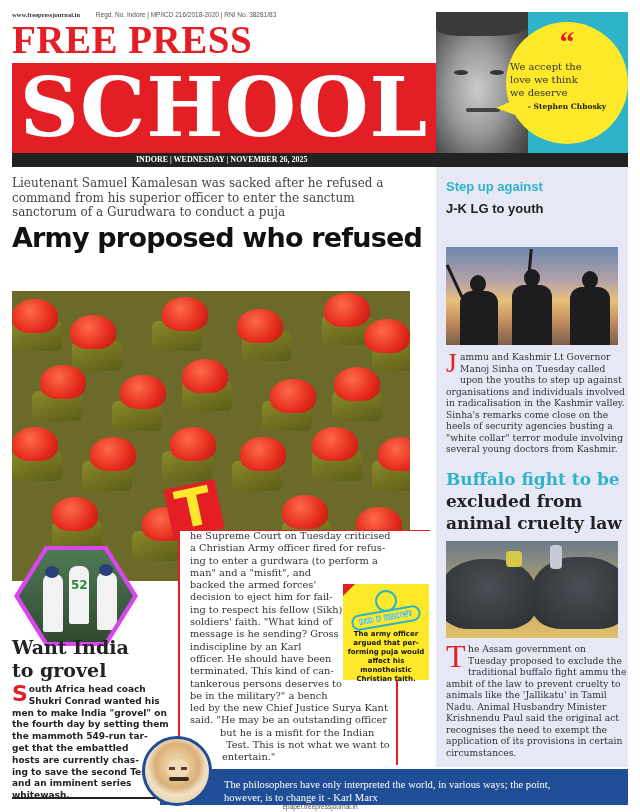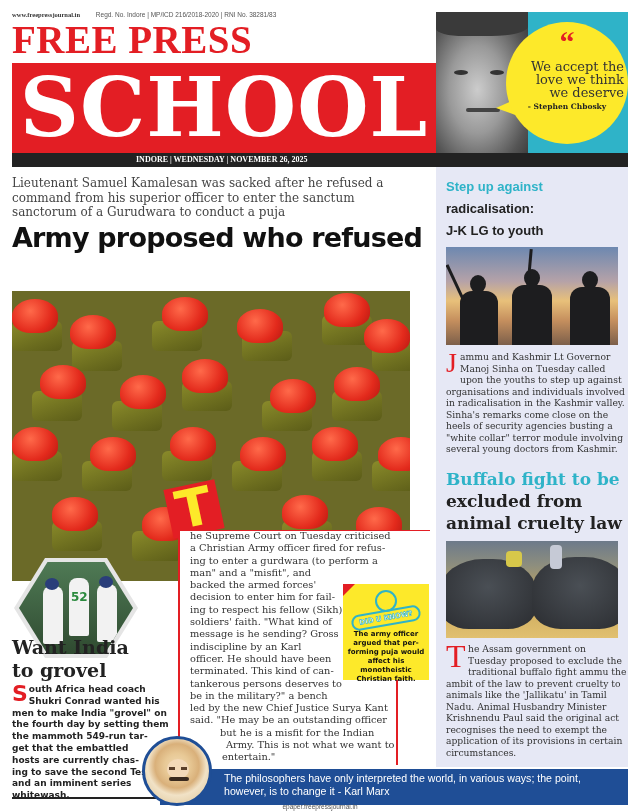--- a/index.html
+++ b/index.html
@@ -11,39 +11,39 @@
 .fp{left:12px;top:22px;font-family:"Liberation Serif",serif;font-weight:bold;color:#e31e24;font-size:39px;letter-spacing:0.5px;line-height:36px;white-space:nowrap}
 .school-box{left:12px;top:63px;width:424px;height:90px;background:#e31e24;overflow:hidden}
 .school{left:0;top:-6px;width:424px;text-align:center;font-family:"DejaVu Serif",serif;font-weight:bold;color:#fff;font-size:82px;letter-spacing:1px;line-height:100px;transform:scaleY(1.0)}
 .dateline{left:12px;top:153px;width:616px;height:14px;background:#222;color:#fff;font-family:Liberation Serif, serif;font-weight:bold;font-size:8px;line-height:14px;padding-left:124px}
 .quote-box{left:436px;top:12px;width:192px;height:141px;background:#2fb3c8;overflow:hidden}
 .face{left:0;top:0;width:92px;height:141px;background:radial-gradient(ellipse at 45% 55%,#ccc 0%,#999 40%,#555 75%,#333 100%)}
 .face .eye{position:absolute;width:14px;height:5px;background:#333;border-radius:50%}
 .bubble{left:70px;top:10px;width:122px;height:122px;border-radius:50%;background:#fde92a}
 .bubble-tail{left:60px;top:86px;width:0;height:0;border-top:10px solid transparent;border-bottom:8px solid transparent;border-right:22px solid #fde92a}
 .qmark{left:0;top:6px;width:122px;text-align:center;color:#e31e24;font-size:30px;font-weight:bold;line-height:28px;font-family:"Liberation Serif",serif}
-.qtext{left:4px;top:38px;width:114px;text-align:right;font-family:"DejaVu Serif",serif;font-size:13px;line-height:13px;color:#333}
+.qtext{left:4px;top:38px;width:114px;text-align:left;font-family:"DejaVu Serif",serif;font-size:10px;line-height:13px;color:#333}
 .qauthor{left:4px;top:80px;width:114px;text-align:center;font-family:"DejaVu Serif",serif;font-weight:bold;font-size:7.5px;color:#222}
 .deck{left:12px;top:176px;width:410px;font-family:"DejaVu Serif",serif;font-size:12px;line-height:14.5px;color:#444}
 .headline{left:12px;top:221px;width:420px;font-family:"DejaVu Sans",sans-serif;font-weight:bold;font-size:27px;line-height:33px;color:#111;letter-spacing:-0.8px}
 .photo{left:12px;top:291px;width:398px;height:290px;overflow:hidden;background:#6b6a28}
 .turban{position:absolute;width:46px;height:34px;border-radius:50% 50% 40% 40%;background:radial-gradient(circle at 40% 35%,#ff6a4a,#e32a1c 60%,#b51810)}
 .uniform{position:absolute;width:50px;height:30px;background:linear-gradient(160deg,#8a8b2a,#5b5c18);border-radius:6px}
 .bigT-box{left:168px;top:484px;width:52px;height:50px;background:#e31e24;transform:rotate(-12deg)}
 .bigT{left:0;top:-6px;width:52px;text-align:center;color:#fde92a;font-family:"DejaVu Sans",sans-serif;font-weight:bold;font-size:52px;line-height:60px}
 .article{left:178px;top:530px;width:252px;height:230px;background:#fff;border-top:1px solid #e31e24;border-left:2px solid #e31e24}
 .article-text{left:190px;top:530px;width:232px;font-family:"DejaVu Serif",serif;font-size:9.8px;line-height:12.3px;color:#333}
 .article-text .l{display:block;white-space:nowrap}
 .redline{left:396px;top:650px;width:1.5px;height:115px;background:#e31e24}
 .dyk{left:343px;top:584px;width:86px;height:96px;background:#fde92a}
 .dyk-corner{left:343px;top:584px;width:0;height:0;border-top:12px solid #e31e24;border-right:12px solid transparent}
 .dyk-bulb{left:32px;top:6px;width:22px;height:22px;border:2px solid #2fb3c8;border-radius:50%}
 .dyk-badge{left:8px;top:26px;width:70px;height:16px;border:2px solid #2fb3c8;border-radius:10px;transform:rotate(-10deg);text-align:center;font-family:"DejaVu Sans",sans-serif;font-weight:bold;font-size:7px;color:#fff;line-height:12px;-webkit-text-stroke:0.6px #2fb3c8}
 .dyk-text{left:3px;top:46px;width:80px;text-align:center;font-family:"DejaVu Sans",sans-serif;font-weight:bold;font-size:7px;line-height:9px;color:#111}
-.hexagon{left:14px;top:558px;width:124px;height:100px;background:#e5e5e5;clip-path:polygon(25% 0,75% 0,100% 50%,75% 100%,25% 100%,0 50%)}
+.hexagon{left:14px;top:546px;width:124px;height:100px;background:#d946ef;clip-path:polygon(25% 0,75% 0,100% 50%,75% 100%,25% 100%,0 50%)}
 .hex-inner{left:5px;top:4px;width:114px;height:92px;background:linear-gradient(180deg,#4f7a55,#2f4a30);clip-path:polygon(25% 0,75% 0,100% 50%,75% 100%,25% 100%,0 50%)}
 .player{position:absolute;width:20px;height:58px;background:#f2f2f2;border-radius:8px 8px 2px 2px}
 .jersey-num{position:absolute;font-family:"DejaVu Sans",sans-serif;font-weight:bold;font-size:12px;color:#2b8a3e}
 .cric-head{left:12px;top:636px;width:166px;font-family:"DejaVu Serif",serif;font-weight:bold;font-size:19px;line-height:23px;color:#222}
 .cric-text{left:12px;top:684px;width:166px;font-family:"DejaVu Sans",sans-serif;font-weight:bold;font-size:9px;line-height:11.8px;color:#222}
 .dropS{float:left;font-size:22px;line-height:20px;color:#e31e24;margin-right:1px;font-family:"DejaVu Sans",sans-serif}
 .cric-text .l{display:block;white-space:nowrap}
 .bottomline{left:12px;top:797px;width:150px;height:2px;background:#222}
 .sidebar{left:436px;top:167px;width:192px;height:600px;background:#e6e8f5}
 .sb-head1{left:446px;top:176px;width:180px;font-family:Liberation Sans, sans-serif;font-weight:bold;font-size:13px;line-height:22px}
@@ -54,21 +54,21 @@
 .silh-head{position:absolute;background:#1d1d1f;border-radius:50%}
 .gun{position:absolute;background:#1d1d1f;width:3px;height:40px;transform:rotate(-25deg)}
 .sb-text1{left:446px;top:351px;width:178px;font-family:"DejaVu Serif",serif;font-size:9.2px;line-height:11.5px;color:#333}
 .sb-text1 .l,.sb-text2 .l{display:block;white-space:nowrap}
 .dropJ{position:absolute;color:#e31e24;font-size:28px;line-height:28px;font-family:"Liberation Serif",serif}
 .sb-head2{left:446px;top:468px;width:180px;font-family:"DejaVu Serif",serif;font-weight:bold;font-size:17px;line-height:22px}
 .img2{left:446px;top:541px;width:172px;height:97px;background:linear-gradient(180deg,#6d7a8a 0%,#8d8e7e 25%,#c9a75a 60%,#e1c070 100%);overflow:hidden}
 .buff{position:absolute;background:radial-gradient(ellipse at 50% 40%,#4a4f55,#2a2c30);border-radius:45% 45% 30% 30%}
 .sb-text2{left:446px;top:643px;width:178px;font-family:"DejaVu Serif",serif;font-size:9.2px;line-height:11.5px;color:#333}
 .dropT{position:absolute;color:#e31e24;font-size:32px;line-height:30px;font-family:"Liberation Serif",serif}
-.marx-bar{left:160px;top:769px;width:468px;height:36px;background:#1f4e96;padding-left:64px;padding-top:3px;color:#fff;font-family:Liberation Sans, sans-serif;font-size:10.6px;line-height:13px}
+.marx-bar{left:160px;top:769px;width:468px;height:36px;background:#1f4e96;padding-left:64px;padding-top:9px;color:#fff;font-family:Liberation Serif, serif;font-size:10.6px;line-height:13px}
 .marx{left:142px;top:736px;width:70px;height:70px;border-radius:50%;border:3px solid #1f4e96;background:radial-gradient(circle at 50% 42%,#f0d8b0 0%,#e8c996 25%,#d9b07a 45%,#f1e2c6 60%,#e6d2ad 80%,#cfb58a 100%);overflow:hidden}
 .footer{left:0;top:803px;width:640px;text-align:center;font-family:"Liberation Sans",sans-serif;font-size:6.5px;color:#555}
 </style>
 </head>
 <body>
 
 <div class="abs topline">
   <span class="url">www.freepressjournal.in</span>
   <span>Regd. No. Indore | MP/ICD 216/2018-2020 | RNI No. 38281/83</span>
 </div>
@@ -155,33 +155,33 @@
   <div class="abs bigT">T</div>
 </div>
 
 <div class="abs article"></div>
 <div class="abs article-text">
   <span class="l">he Supreme Court on Tuesday criticised</span>
   <span class="l">a Christian Army officer fired for refus-</span>
   <span class="l">ing to enter a gurdwara (to perform a</span>
   <span class="l">man" and a "misfit", and</span>
   <span class="l">backed the armed forces'</span>
-  <span class="l">decision to enter him for fail-</span>
+  <span class="l">decision to eject him for fail-</span>
   <span class="l">ing to respect his fellow (Sikh)</span>
   <span class="l">soldiers' faith. "What kind of</span>
   <span class="l">message is he sending? Gross</span>
   <span class="l">indiscipline by an Karl</span>
   <span class="l">officer. He should have been</span>
   <span class="l">terminated. This kind of can-</span>
   <span class="l">tankerous persons deserves to</span>
   <span class="l">be in the military?" a bench</span>
   <span class="l">led by the new Chief Justice Surya Kant</span>
   <span class="l">said. "He may be an outstanding officer</span>
   <span class="l" style="padding-left:30px">but he is a misfit for the Indian</span>
-  <span class="l" style="padding-left:36px">Army. This is not what we want to</span>
+  <span class="l" style="padding-left:36px">Test. This is not what we want to</span>
   <span class="l" style="padding-left:32px">entertain."</span>
 </div>
 <div class="abs redline"></div>
 
 <div class="abs dyk">
   <div class="abs dyk-bulb"></div>
   <div class="abs dyk-badge">DID U KNOW?</div>
   <div class="abs dyk-text">The army officer argued that per-forming puja would affect his monotheistic Christian faith.</div>
 </div>
 <div class="abs dyk-corner"></div>
@@ -211,21 +211,20 @@
   <span class="l">hosts are currently chas-</span>
   <span class="l">ing to save the second Test</span>
   <span class="l">and an imminent series</span>
   <span class="l">whitewash.</span>
 </div>
 <div class="abs bottomline"></div>
 
 <div class="abs sidebar"></div>
 <div class="abs sb-head1">
   <div class="cyan">Step up against</div>
-  <div class="dark">radicalisation:</div>
   <div class="dark">J-K LG to youth</div>
 </div>
 <div class="abs img1">
   <div class="silh-head" style="left:24px;top:28px;width:16px;height:18px"></div>
   <div class="silh" style="left:14px;top:44px;width:38px;height:60px"></div>
   <div class="gun" style="left:8px;top:16px"></div>
   <div class="silh-head" style="left:78px;top:22px;width:16px;height:18px"></div>
   <div class="silh" style="left:66px;top:38px;width:40px;height:66px"></div>
   <div class="gun" style="left:82px;top:2px;transform:rotate(5deg)"></div>
   <div class="silh-head" style="left:136px;top:24px;width:16px;height:18px"></div>

